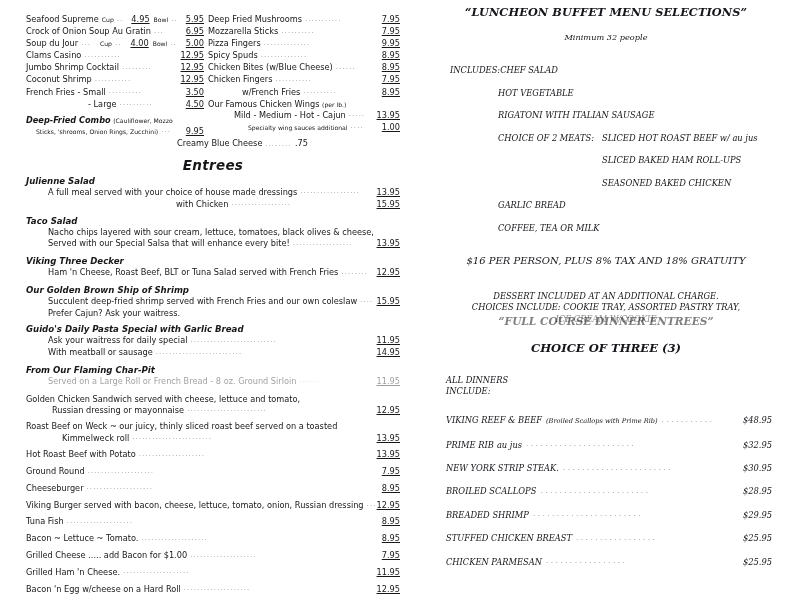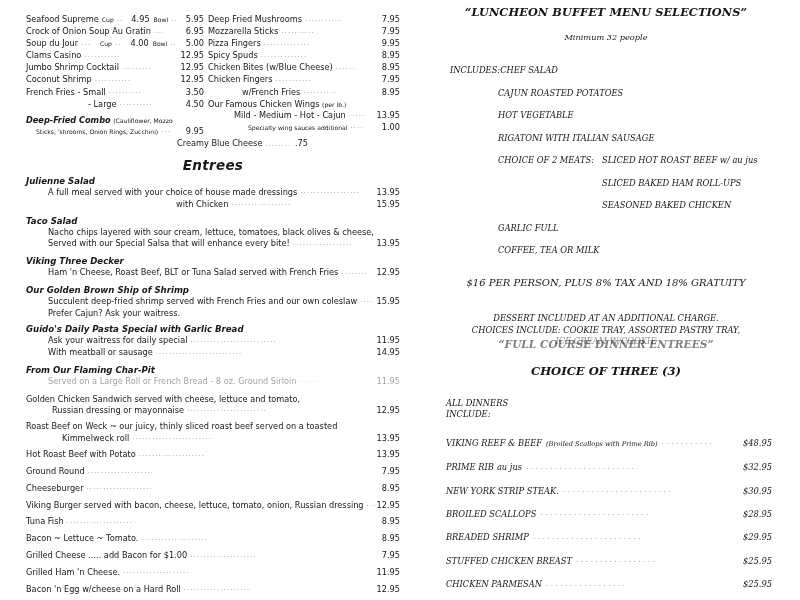--- a/index.html
+++ b/index.html
@@ -24,21 +24,21 @@
   .appet-col{ flex:1 1 0; min-width:0; }
   .appet-col.right{ flex:0 0 192px; }
 
   .row{ display:flex; align-items:baseline; white-space:nowrap; }
   .nm{ flex:0 0 auto; }
   .dots{
     flex:1 1 auto; min-width:4px; overflow:hidden;
     margin:0 2px 0 3px; position:relative; top:-1.5px;
     color:#8a8a8a; font-size:7px; letter-spacing:1.1px;
   }
-  .pr{ flex:0 0 auto; text-align:left; }
+  .pr{ flex:0 0 auto; text-align:left;text-decoration:underline; }
   .sm{ font-size:6.1px; }
 
   .creamy{ text-align:right; padding-right:92px; margin-top:0.5px; }
 
   
   .sec-head{
     text-align:center; font-weight:bold; font-size:13.5px;
     font-style:italic; letter-spacing:0.3px; margin:9px 0 5px;
   }
 
@@ -389,42 +389,39 @@
 
   <div class="r-title">“LUNCHEON BUFFET MENU SELECTIONS”</div>
   <div class="r-sub">Minimum 32 people</div>
 
   <div class="inc-block">
     <div class="inc-row">
       <span class="inc-label">INCLUDES:</span>
       <span class="inc-val">CHEF SALAD</span>
     </div>
     <div class="inc-row inc-indent">
-      <span>CAJUN ROASTED POTATOES</span>
-    </div>
-    <div class="inc-row inc-indent">
       <span>HOT VEGETABLE</span>
     </div>
     <div class="inc-row inc-indent">
       <span>RIGATONI WITH ITALIAN SAUSAGE</span>
     </div>
 
     <div class="inc-row inc-indent">
       <span class="meat-label">CHOICE OF 2 MEATS:</span>
       <span>SLICED HOT ROAST BEEF w/ au jus</span>
     </div>
     <div class="inc-row inc-indent" style="padding-left:180px">
       <span>SLICED BAKED HAM ROLL-UPS</span>
     </div>
     <div class="inc-row inc-indent" style="padding-left:180px">
       <span>SEASONED BAKED CHICKEN</span>
     </div>
 
     <div class="inc-row inc-indent">
-      <span>GARLIC FULL</span>
+      <span>GARLIC BREAD</span>
     </div>
     <div class="inc-row inc-indent">
       <span>COFFEE, TEA OR MILK</span>
     </div>
   </div>
 
   <div class="price-line">$16  PER PERSON, PLUS 8% TAX AND 18% GRATUITY</div>
 
   <div class="dessert">
     <div>DESSERT INCLUDED AT AN ADDITIONAL CHARGE.</div>

